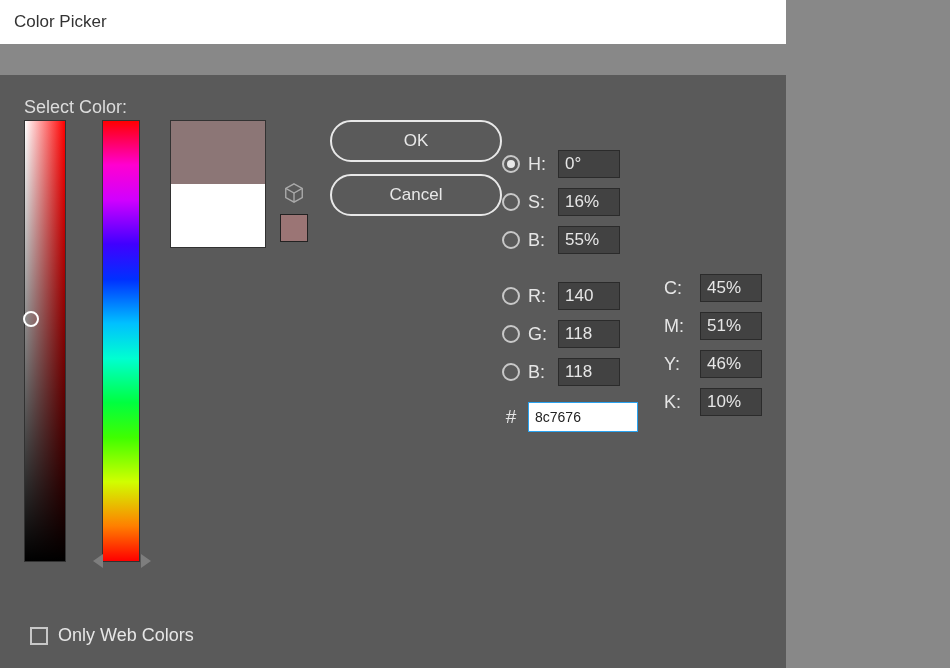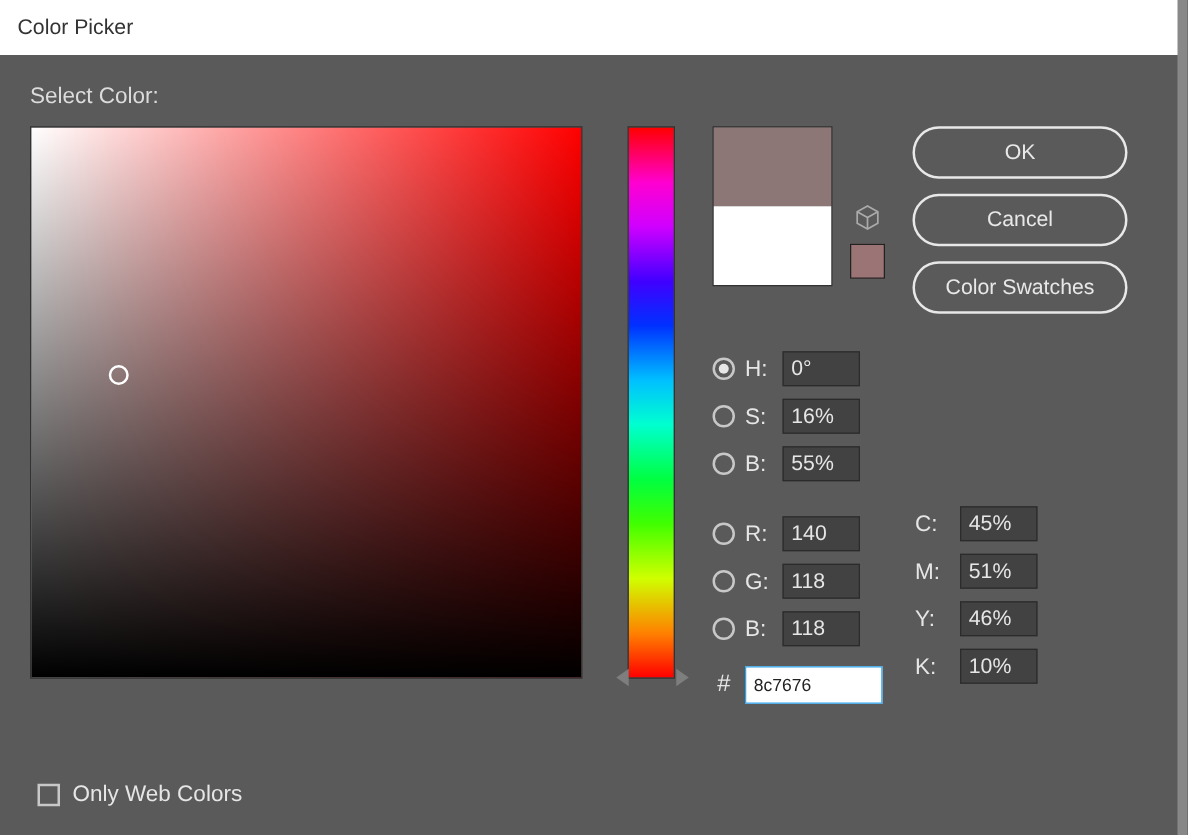--- a/index.html
+++ b/index.html
@@ -5,45 +5,46 @@
   * { box-sizing: border-box; }
   body {
     margin: 0;
     font-family: Arial, sans-serif;
     background: #888;
     width: 950px;
     height: 668px;
     overflow: hidden;
   }
   .window {
-    width: 942px;
+    width: 786px;
     height: 668px;
     display: flex;
     flex-direction: column;
+    gap: 31px;
   }
   .titlebar {
     background: #ffffff;
     height: 44px;
     display: flex;
     align-items: center;
     padding: 0 14px;
     font-size: 17px;
     color: #333;
   }
   .body {
     flex: 1;
     background: #5a5a5a;
     padding: 22px 24px;
     position: relative;
     color: #e6e6e6;
   }
   .label {
     font-size: 18px;
     color: #dcdcdc;
-    margin-bottom: 14px;
+    margin-bottom: 2px;
   }
   .main {
     display: flex;
     gap: 0;
   }
   .sv-field {
     width: 442px;
     height: 442px;
     position: relative;
     background:
@@ -100,21 +101,21 @@
   .hue-arrows .tri-l, .hue-arrows .tri-r {
     width: 0; height: 0;
     border-top: 7px solid transparent;
     border-bottom: 7px solid transparent;
   }
   .hue-arrows .tri-l { border-left: 10px solid #7e7e7e; }
   .hue-arrows .tri-r { border-right: 10px solid #7e7e7e; }
   .right-col {
     margin-left: 30px;
     display: flex;
-    flex-direction: column;
+    flex-direction: row;
   }
   .top-right {
     display: flex;
     gap: 22px;
   }
   .preview-block {
     display: flex;
     align-items: flex-start;
     gap: 14px;
   }
@@ -276,21 +277,20 @@
                 <path d="M12 2 L21 7 L21 17 L12 22 L3 17 L3 7 Z"></path>
                 <path d="M3 7 L12 12 L21 7"></path>
                 <path d="M12 12 L12 22"></path>
               </svg>
               <div class="swatch-chip"></div>
             </div>
           </div>
           <div class="buttons">
             <div class="btn">OK</div>
             <div class="btn">Cancel</div>
-            <div class="btn">Color Swatches</div>
           </div>
         </div>
 
         <div class="fields">
           <div class="col">
             <div class="row">
               <span class="radio sel"></span>
               <span class="fl">H:</span>
               <input class="inp" value="0°" style="">
             </div>

